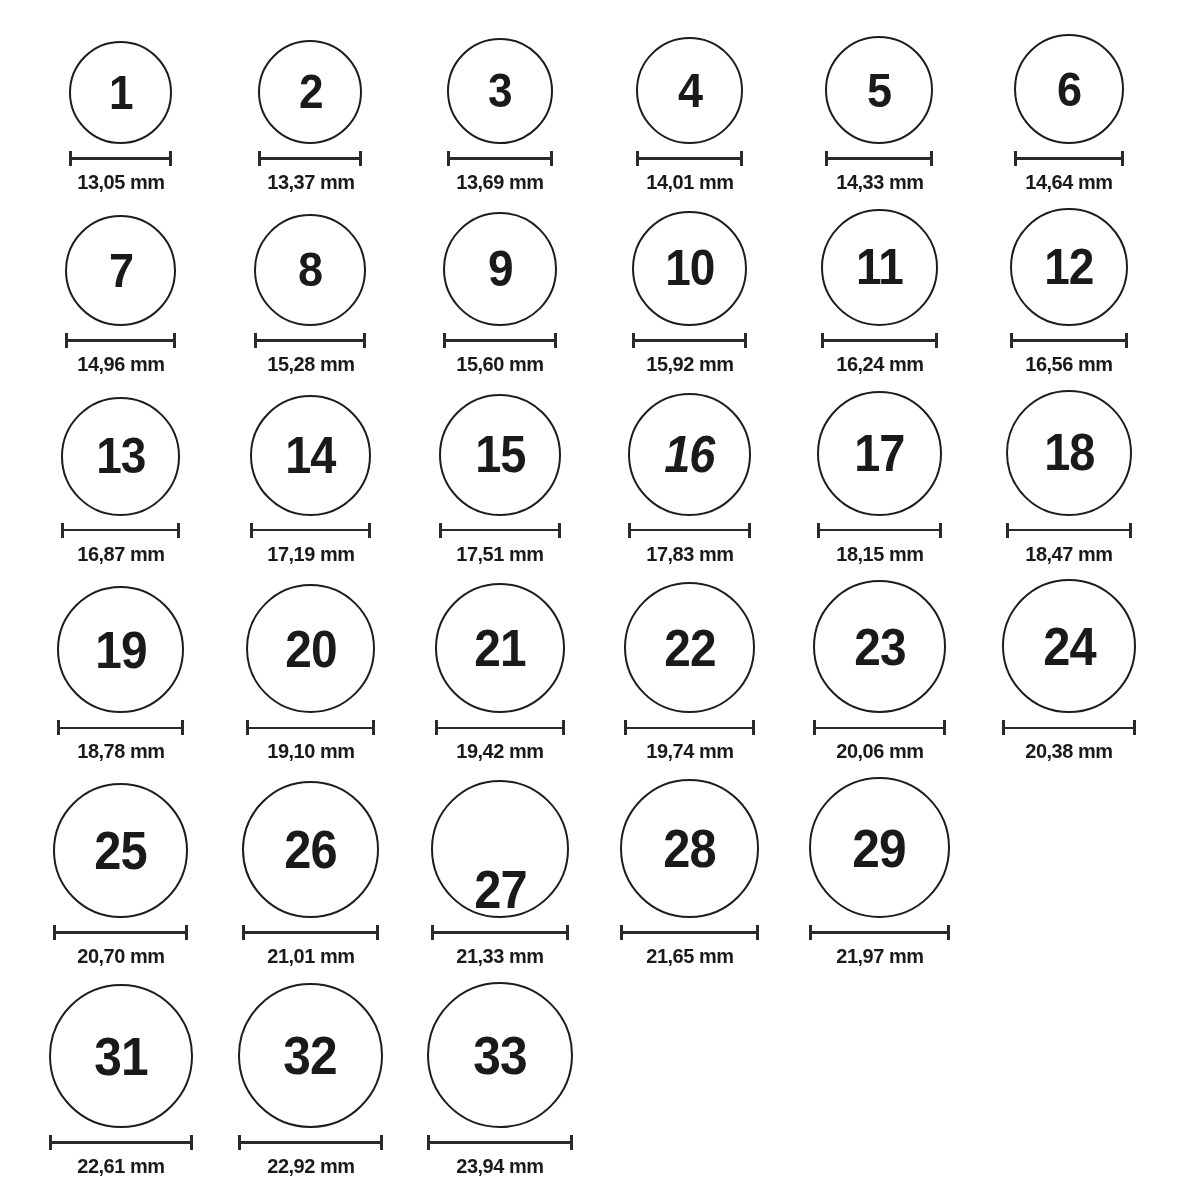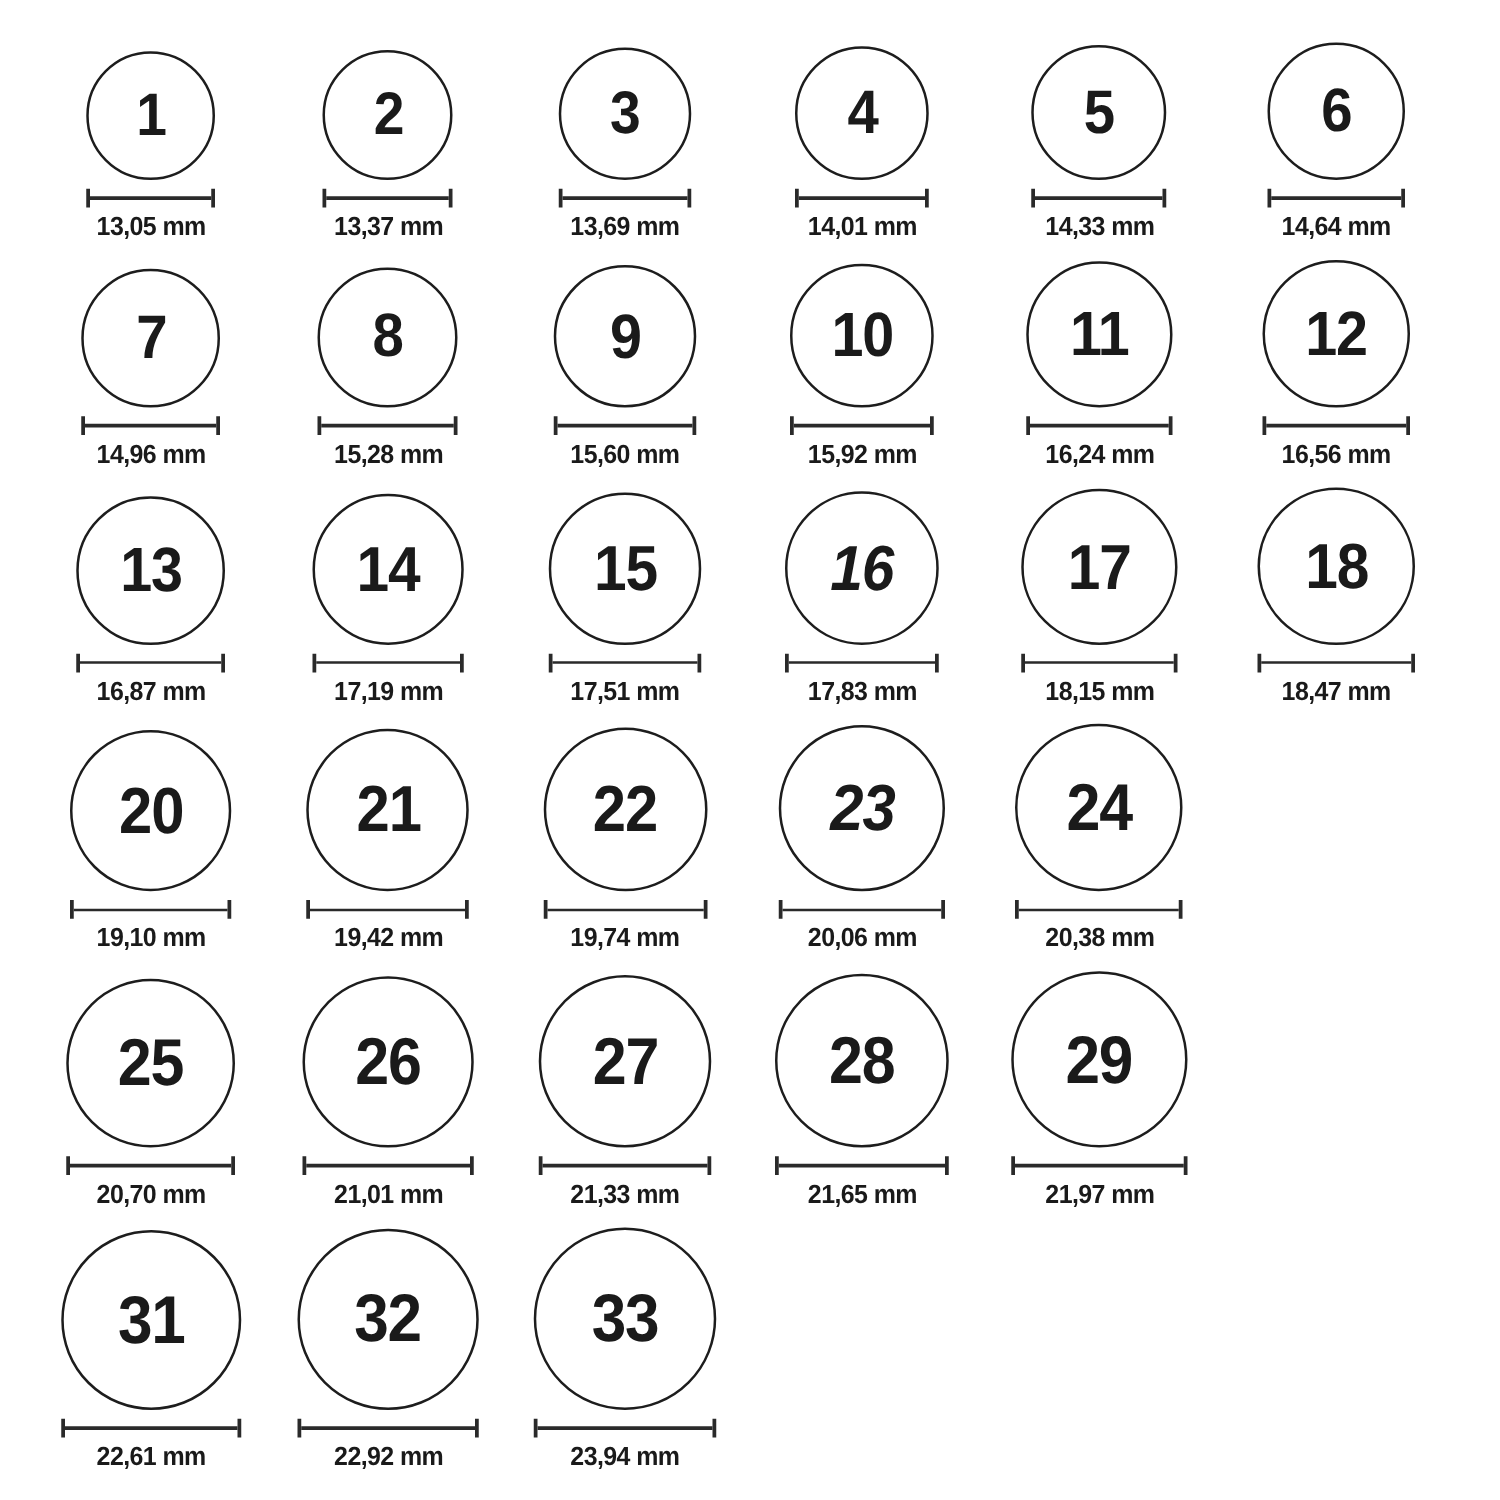--- a/index.html
+++ b/index.html
@@ -243,20 +243,29 @@
       <span class="num" style="font-size: 51px;">18</span>
     </div>
     <div class="measure" style="width: 126px;">
       <div class="bar"></div>
     </div>
     <div class="label">18,47 mm</div>
   </div>
     </div>
     <div class="row">
       <div class="cell">
+    <div class="circle" style="width: 127px; height: 127px;">
+      <span class="num" style="font-size: 52px;">19</span>
+    </div>
+    <div class="measure" style="width: 127px;">
+      <div class="bar"></div>
+    </div>
+    <div class="label">18,78 mm</div>
+  </div>
+      <div class="cell">
     <div class="circle" style="width: 129px; height: 129px;">
       <span class="num" style="font-size: 52px;">20</span>
     </div>
     <div class="measure" style="width: 129px;">
       <div class="bar"></div>
     </div>
     <div class="label">19,10 mm</div>
   </div>
       <div class="cell">
     <div class="circle" style="width: 130px; height: 130px;">
@@ -270,21 +279,21 @@
       <div class="cell">
     <div class="circle" style="width: 131px; height: 131px;">
       <span class="num" style="font-size: 52px;">22</span>
     </div>
     <div class="measure" style="width: 131px;">
       <div class="bar"></div>
     </div>
     <div class="label">19,74 mm</div>
   </div>
       <div class="cell">
-    <div class="circle" style="width: 133px; height: 133px; font-style: italic;">
+    <div class="circle" style="width: 133px; height: 133px;">
       <span class="num" style="font-size: 52px;">23</span>
     </div>
     <div class="measure" style="width: 133px;">
       <div class="bar"></div>
     </div>
     <div class="label">20,06 mm</div>
   </div>
       <div class="cell">
     <div class="circle" style="width: 134px; height: 134px; justify-content: center;">
       <span class="num" style="font-size: 53px;">24</span>
@@ -308,21 +317,21 @@
       <div class="cell">
     <div class="circle" style="width: 137px; height: 137px;">
       <span class="num" style="font-size: 53px;">26</span>
     </div>
     <div class="measure" style="width: 137px;">
       <div class="bar"></div>
     </div>
     <div class="label">21,01 mm</div>
   </div>
       <div class="cell">
-    <div class="circle" style="width: 138px; height: 138px;">
+    <div class="circle" style="width: 138px; height: 138px; align-items: flex-end;">
       <span class="num" style="font-size: 53px;">27</span>
     </div>
     <div class="measure" style="width: 138px;">
       <div class="bar"></div>
     </div>
     <div class="label">21,33 mm</div>
   </div>
       <div class="cell">
     <div class="circle" style="width: 139px; height: 139px;">
       <span class="num" style="font-size: 53px;">28</span>

